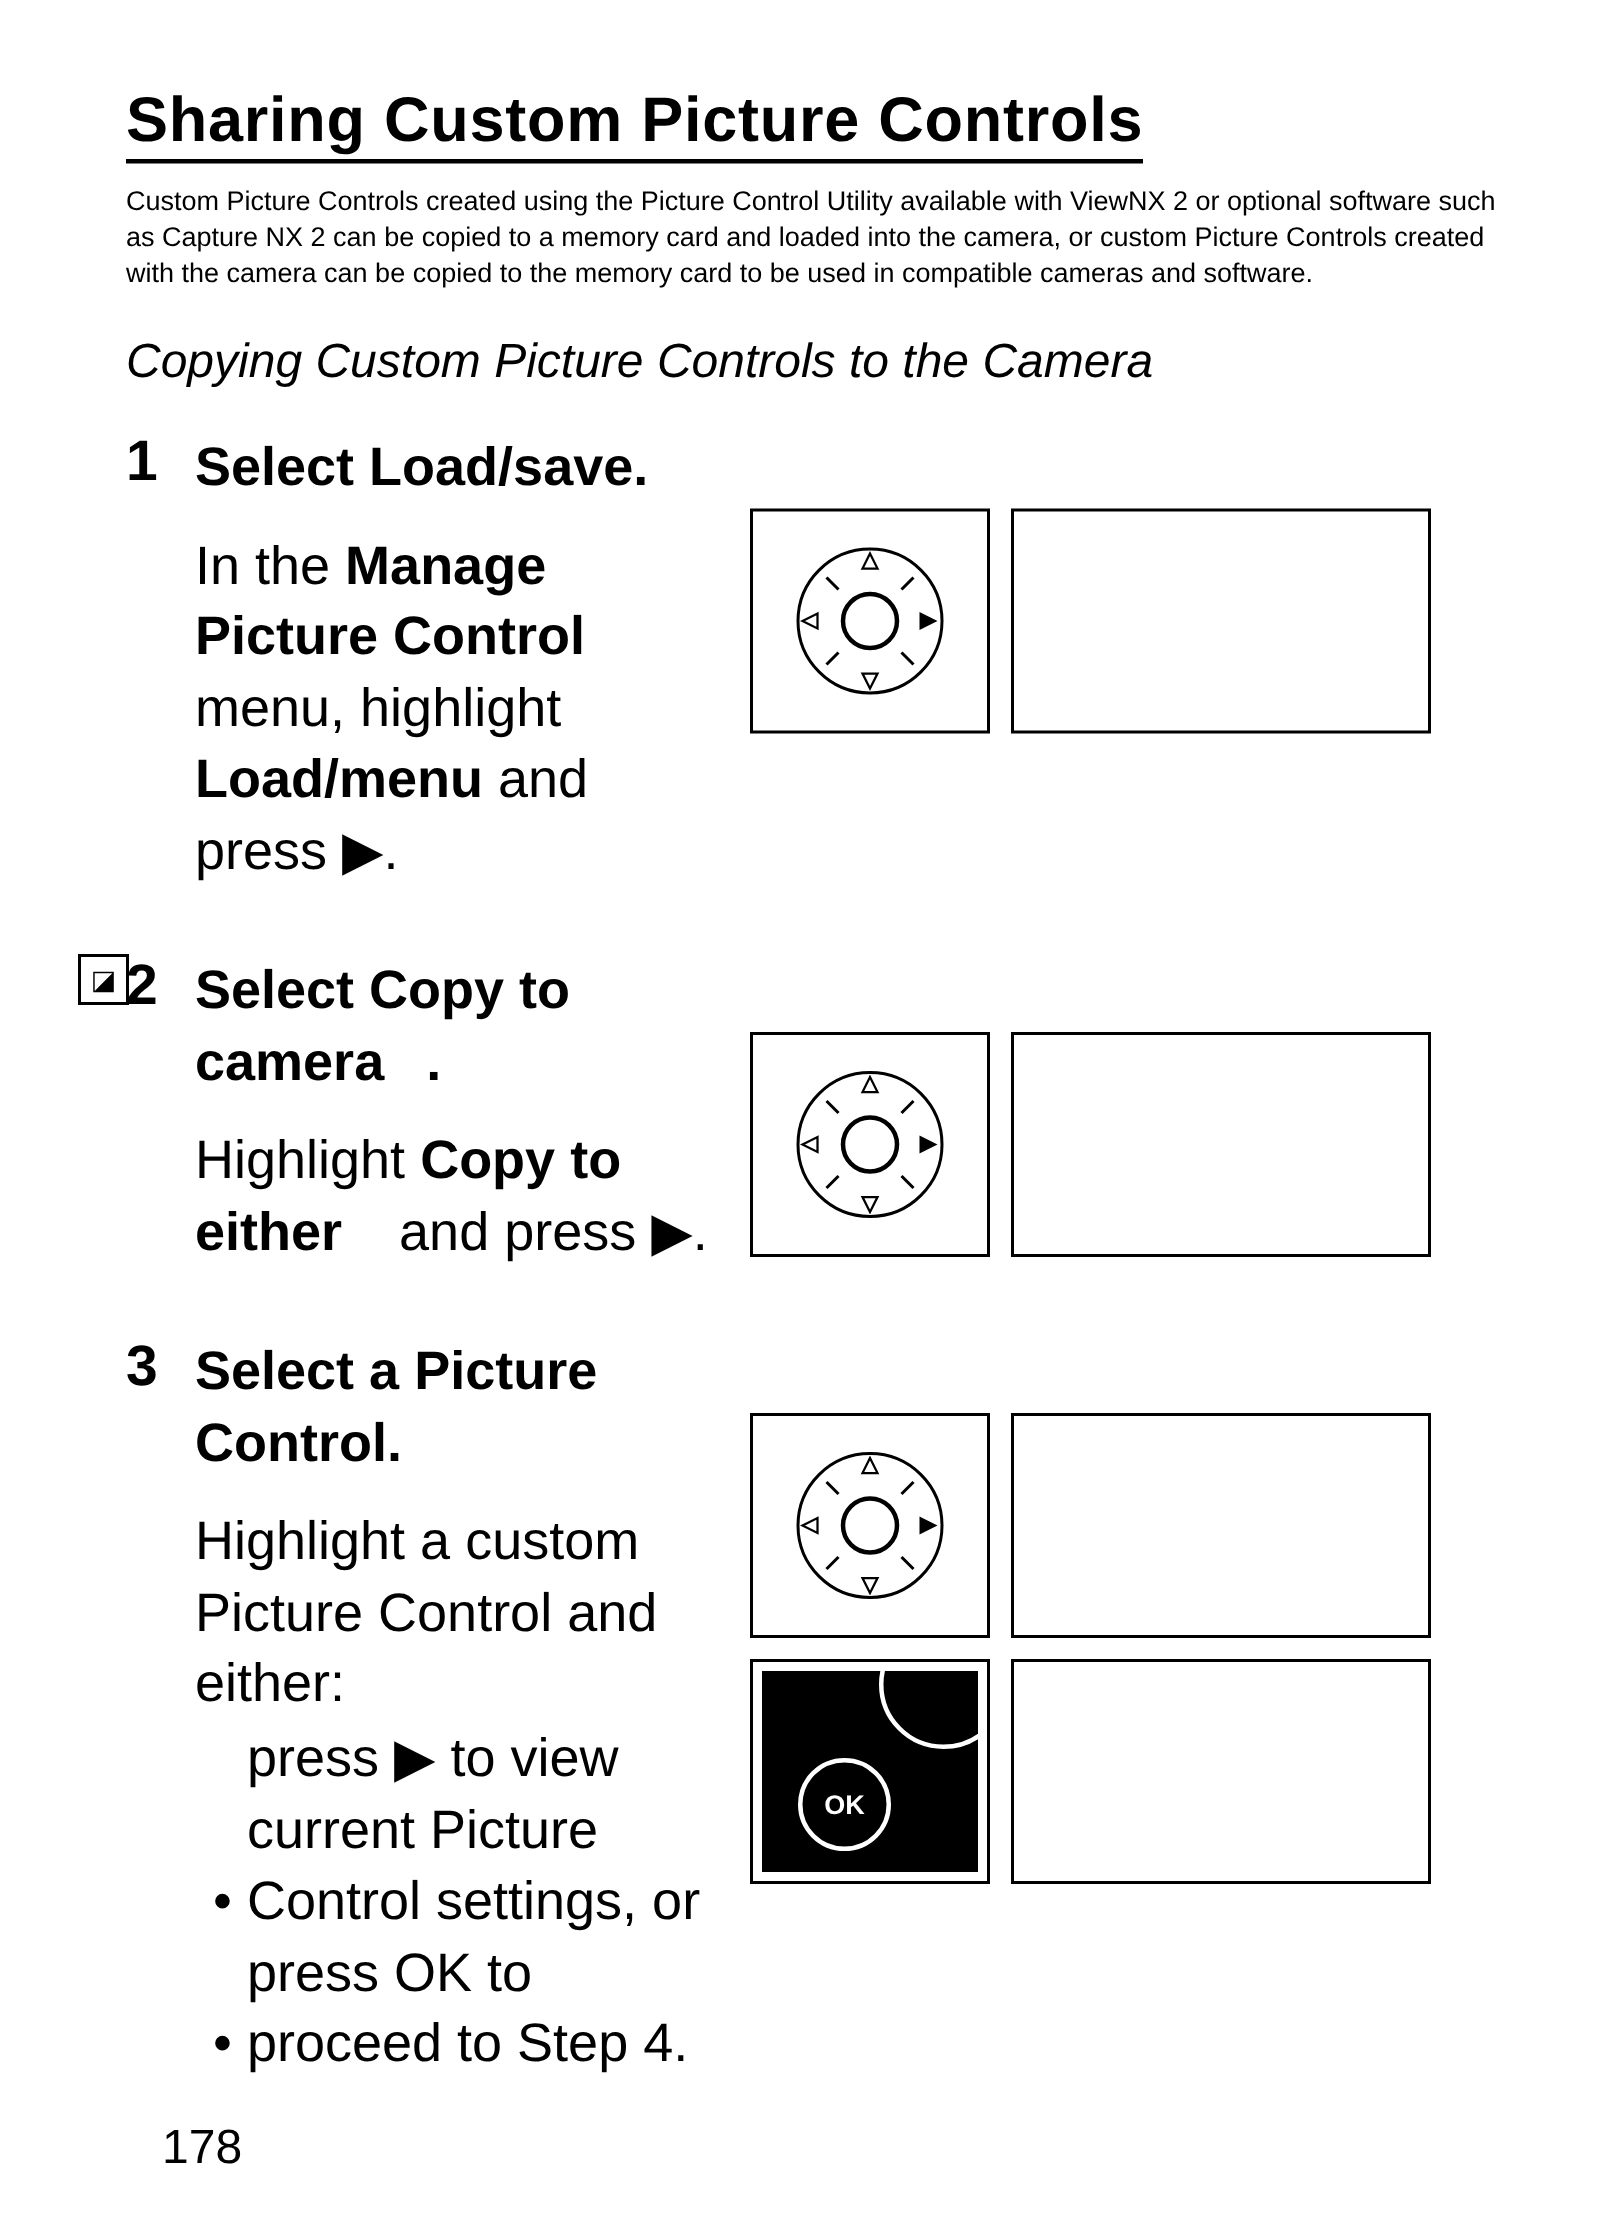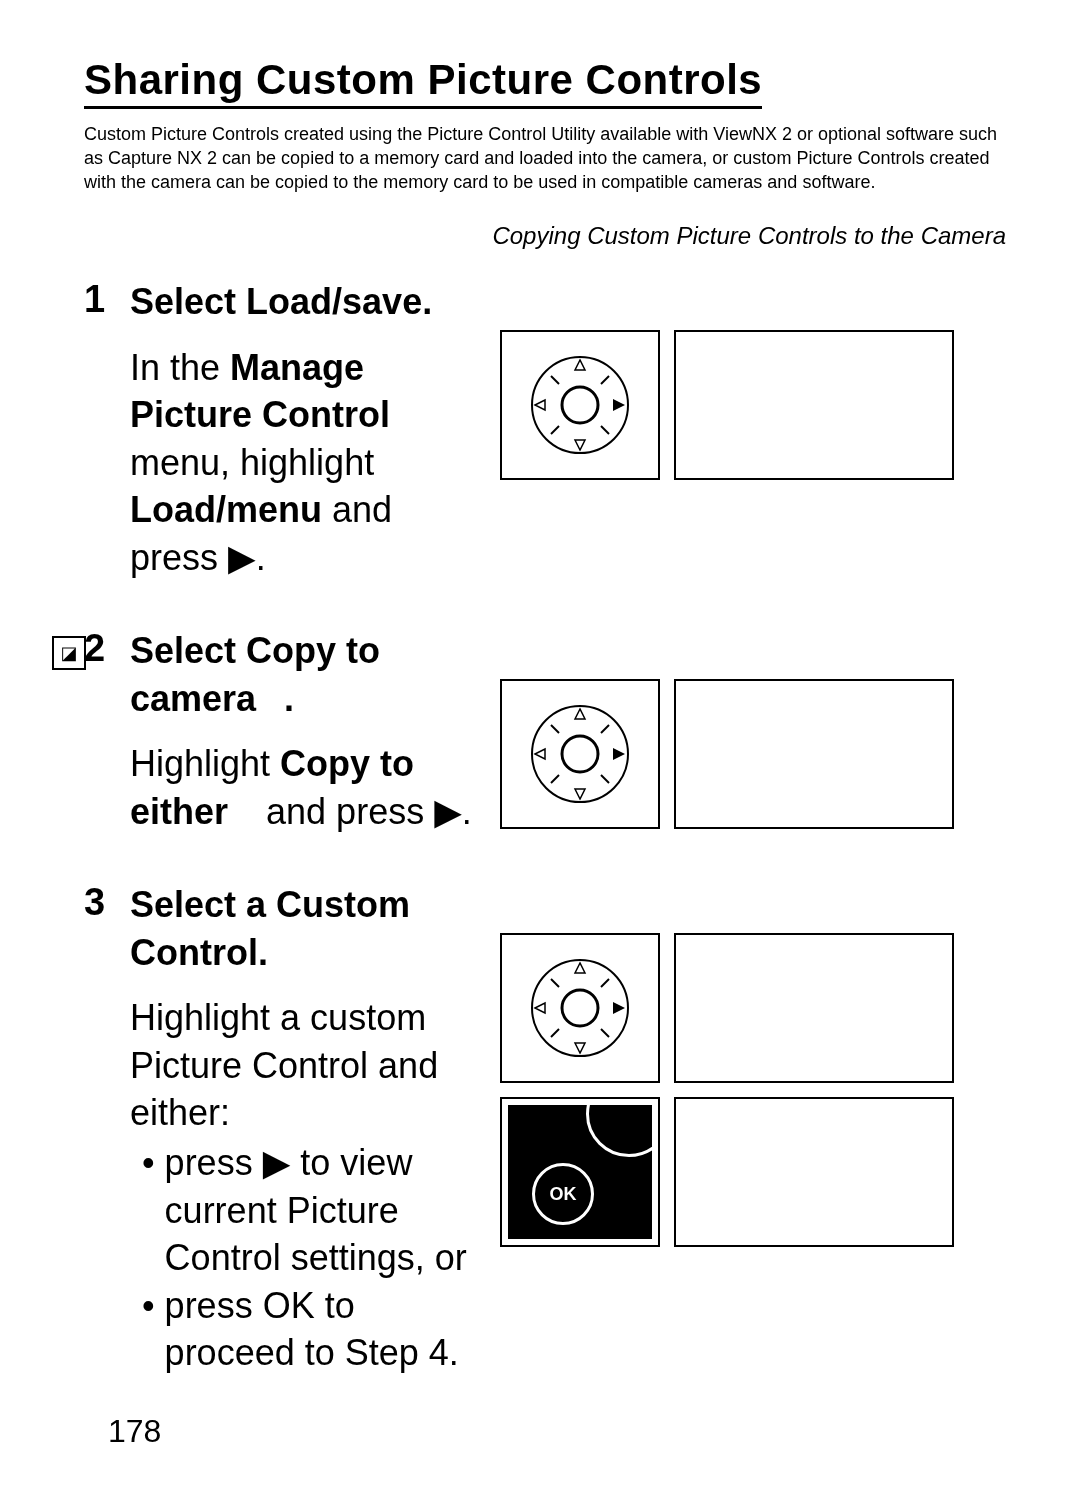--- a/index.html
+++ b/index.html
@@ -26,24 +26,23 @@
     padding-bottom: 2px;
     margin-bottom: 14px;
     letter-spacing: 0.5px;
   }
   .intro {
     font-size: 18px;
     line-height: 1.32;
     margin-bottom: 28px;
   }
   .subtitle {
-    font-size: 24px;
+    font-size: 32px;
     font-style: italic;
     margin-bottom: 28px;
-    text-align: right;
   }
   .step {
     display: block;
     margin-bottom: 46px;
   }
   .step-row {
     display: flex;
     align-items: flex-start;
   }
   .step-num {
@@ -146,21 +145,21 @@
   }
   .page-num {
     position: absolute;
     left: 64px;
     bottom: 36px;
     font-size: 32px;
     margin-left: 44px;
   }
   .bullet {
     display: flex;
-    align-items: flex-start;
+    align-items: flex-end;
   }
   .bullet::before {
     content: "•";
     margin-right: 10px;
   }
   .bold { font-weight: bold; }
   .ok-glyph { font-family: sans-serif; }
 </style>
 </head>
 <body>
@@ -233,21 +232,21 @@
         <div class="screen"></div>
       </div>
     </div>
   </div>
 
   
   <div class="step">
     <div class="step-row">
       <div class="step-num">3</div>
       <div class="step-body">
-        <div class="step-heading">Select a Custom Control.</div>
+        <div class="step-heading">Select a Picture Control.</div>
         <div>
           <div>Highlight a custom Picture Control and either:</div>
           <div class="bullet" style="margin-left:12px;margin-top:2px">
             <span>press ▶ to view current Picture Control settings, or</span>
           </div>
           <div class="bullet" style="margin-left:12px">
             <span>
               <span>press </span><span class="ok-glyph">OK</span><span> to proceed to Step 4.</span>
             </span>
           </div>

